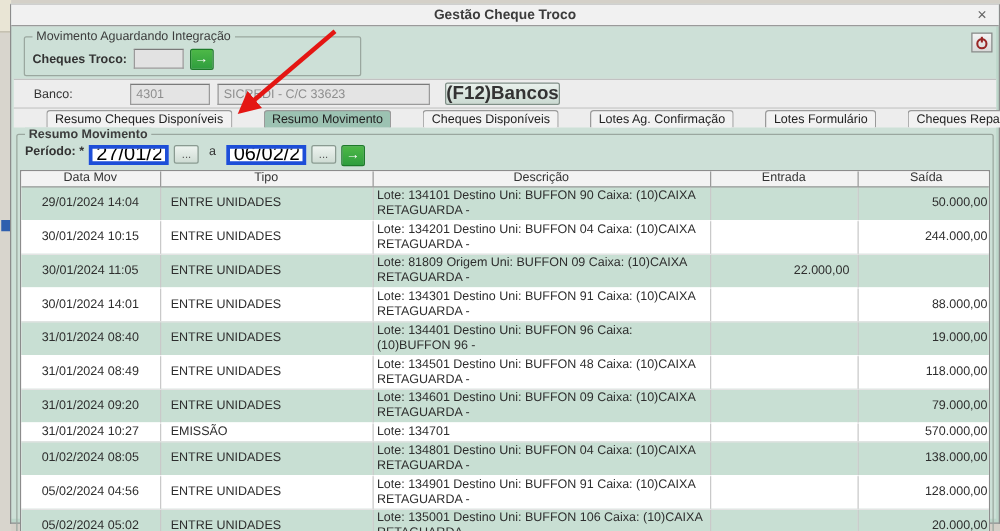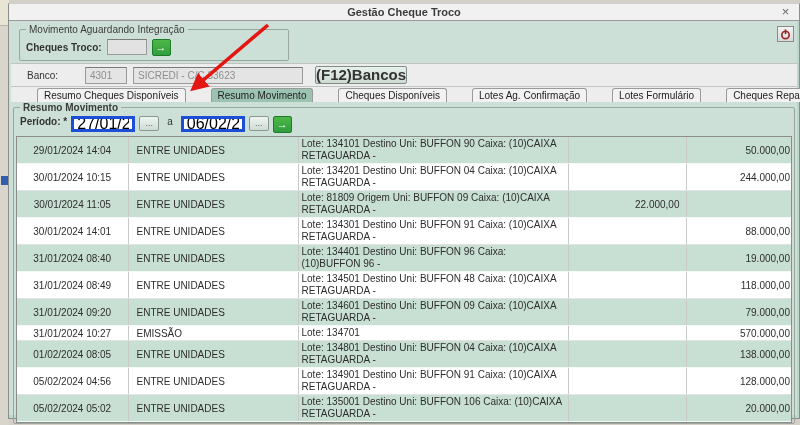--- a/index.html
+++ b/index.html
@@ -65,21 +65,21 @@
   
   .bank-bar {
     height:24px; flex:0 0 auto; background:#ededed; border-top:1px solid #c2c2c2;
     border-bottom:1px solid #c2c2c2; display:flex; align-items:center; padding-left:16px; gap:6px;
   }
   .bank-bar .lbl { color:#333; width:40px; }
   .dis-input {
     height:17px; background:#e4e4e4; border:1px solid #9a9a9a; border-top-color:#7a7a7a;
     color:#8e8e8e; font-size:10px; padding:0 4px; display:flex; align-items:center;
   }
-  .bank-code { width:42px; margin-left:12px; }
+  .bank-code { width:64px; margin-left:31px; }
   .bank-name { width:170px; }
   .bank-btn {
     margin-left:6px; width:92px; height:18px; background:linear-gradient(#e9f1ec,#cbdad2);
     border:1px solid #7f8f87; border-radius:2px; font-weight:bold; font-size:15px;
     text-align:center; line-height:16px; cursor:pointer;
   }
 
   
   .tab-bar { flex:0 0 auto; height:15px; display:flex; align-items:flex-end; padding-left:2px; background:#ededed; }
   .tab {
@@ -191,20 +191,27 @@
         <span style="margin:0 4px;">a</span>
         <input class="date-input" readonly="" value="06/02/2024" style="">
         <div class="dots-btn">...</div>
         <div class="go-btn">
           <span>→</span>
         </div>
       </div>
 
       <div class="grid-wrap">
         <div class="grid-table">
+          <div class="g-row head">
+            <div class="g-cell col-date">Data Mov</div>
+            <div class="g-cell col-tipo">Tipo</div>
+            <div class="g-cell col-desc">Descrição</div>
+            <div class="g-cell col-ent">Entrada</div>
+            <div class="g-cell col-sai">Saída</div>
+          </div>
 
         <div class="g-row body-row row-green">
           <div class="g-cell col-date cell-date">29/01/2024 14:04</div>
           <div class="g-cell col-tipo cell-tipo">ENTRE UNIDADES</div>
           <div class="g-cell col-desc cell-desc">Lote: 134101 Destino Uni: BUFFON 90 Caixa: (10)CAIXA RETAGUARDA -</div>
           <div class="g-cell col-ent cell-ent"></div>
           <div class="g-cell col-sai cell-sai">50.000,00</div>
         </div>
             <div class="g-row body-row row-white">
           <div class="g-cell col-date cell-date">30/01/2024 10:15</div>

